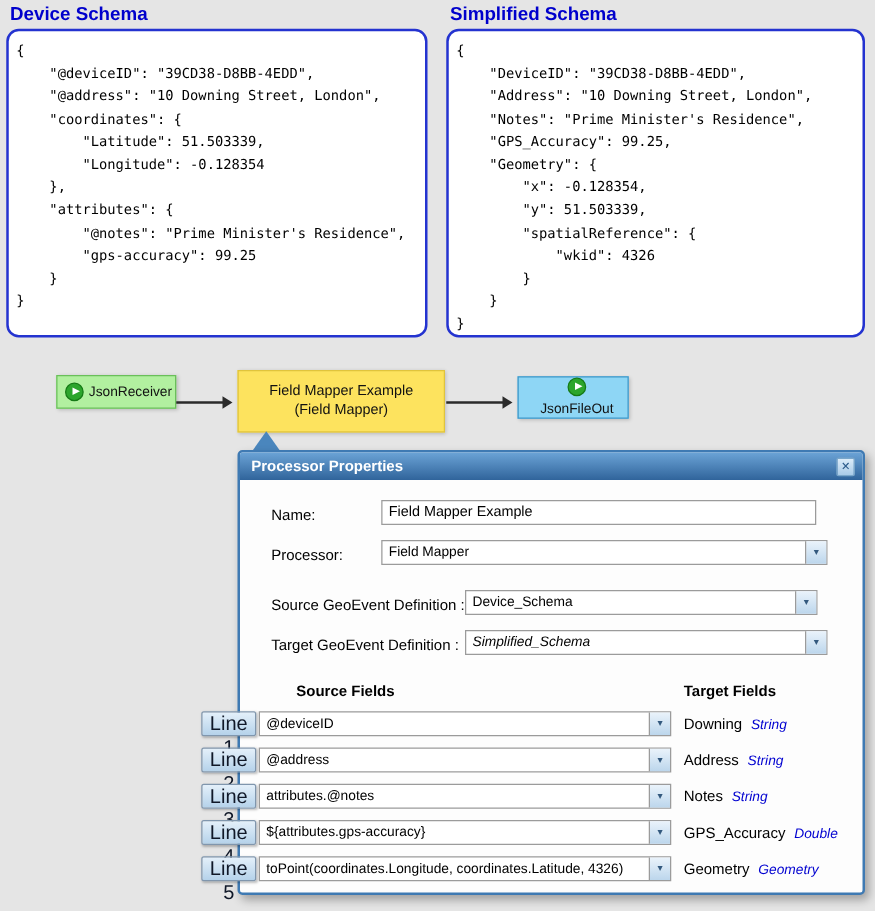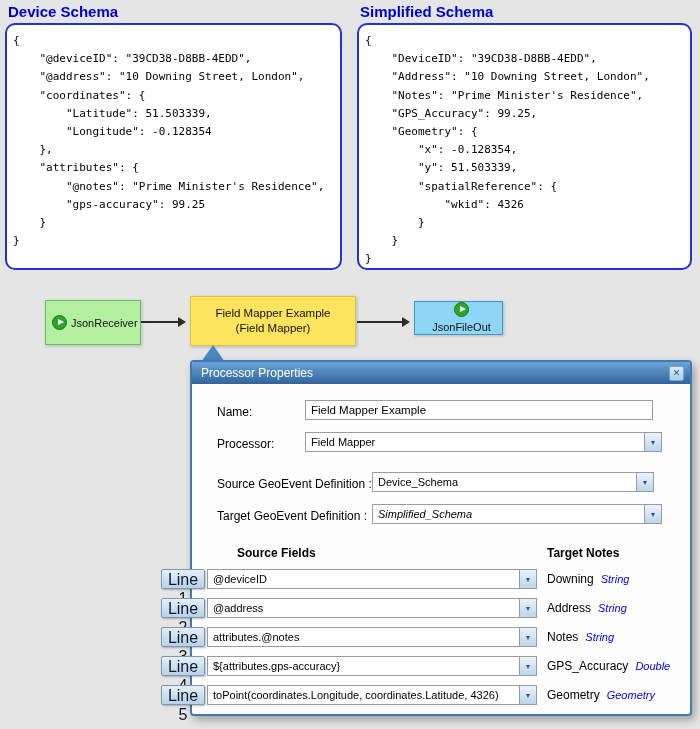--- a/index.html
+++ b/index.html
@@ -10,21 +10,21 @@
   .schema-title { position:absolute; font-size:15px; font-weight:bold; color:#0000cc; }
   #device-schema-title { left:8px; top:3px; }
   #simplified-schema-title { left:360px; top:3px; }
   .schema-box { position:absolute; border:2px solid #2433d0; border-radius:10px; background:#fff; padding:7px 6px; overflow:hidden; }
   #device-schema-panel { left:5px; top:23px; width:337px; height:247px; }
   #simplified-schema-panel { left:357px; top:23px; width:335px; height:247px; }
   .code-line { white-space:pre; font-family:"DejaVu Sans Mono", monospace; font-size:11px; line-height:18.2px; color:#000; }
 
   
   .flow-node { position:absolute; display:flex; align-items:center; box-shadow:1px 1px 3px rgba(0,0,0,0.2); }
-  #node-receiver { left:45px; top:300px; width:96px; height:45px; background:#b2f0a0; border:1px solid #6abf5a; padding-left:6px; gap:4px; }
+  #node-receiver { left:45px; top:300px; width:96px; height:27px; background:#b2f0a0; border:1px solid #6abf5a; padding-left:6px; gap:4px; }
   #node-output { left:414px; top:301px; width:89px; height:34px; background:#8ed6f5; border:1px solid #3e97c8; padding-left:6px; gap:4px;flex-direction:column; }
   #node-processor { left:190px; top:296px; width:166px; height:50px; background:#fde35e; border:1px solid #e0c43c; flex-direction:column; justify-content:center; }
   .node-label { font-size:11px; color:#111; }
   #node-processor .node-label { font-size:11.5px; line-height:15px; text-align:center; }
   .play-icon { position:relative; width:15px; height:15px; border-radius:50%; background:#2ca52c; border:1px solid #157a15; flex:0 0 auto; }
   .play-icon::after { content:""; position:absolute; left:4.5px; top:3px; border-left:6px solid #fff; border-top:3.5px solid transparent; border-bottom:3.5px solid transparent; }
 
   
   .flow-arrow { position:absolute; height:2px; background:#2b2b2b; }
   .flow-arrow::after { content:""; position:absolute; right:-2px; top:-4px; border-left:8px solid #2b2b2b; border-top:5px solid transparent; border-bottom:5px solid transparent; }
@@ -33,21 +33,21 @@
 
   
   #dialog-pointer { position:absolute; left:201px; top:345px; width:0; height:0;
     border-left:12px solid transparent; border-right:12px solid transparent; border-bottom:17px solid #4a86bd; }
 
   
   #processor-properties-dialog { position:absolute; left:190px; top:360px; width:502px; height:356px;
     background:#fdfdfd; border:2px solid #3f7ab3; border-radius:4px; box-shadow:3px 4px 8px rgba(0,0,0,0.3); }
   .titlebar { height:22px; background:linear-gradient(#6ba3d6, #30649b); border-radius:2px 2px 0 0;
     display:flex; align-items:center; padding:0 6px 0 9px; }
-  .titlebar-text { color:#fff; font-weight:normal; font-size:12px; }
+  .titlebar-text { color:#fff; font-weight:bold; font-size:12px; }
   .close-btn { margin-left:auto; width:15px; height:15px; background:linear-gradient(#dcecf9,#a9cbe8);
     border:1px solid #7aa6c9; border-radius:2px; color:#2a5a8a; font-size:9px; line-height:13px; text-align:center; cursor:pointer; }
 
   .dlg-label { position:absolute; font-size:12px; color:#000; }
   .text-input { position:absolute; height:20px; border:1px solid #9b9b9b; background:#fff; font-size:11.5px; padding:0 5px;
     font-family:"Liberation Sans", sans-serif; color:#000; }
   .combo { position:absolute; height:20px; border:1px solid #9b9b9b; background:#fff; display:flex; align-items:center; }
   .combo-text { flex:1; padding-left:5px; font-size:11px; color:#000; white-space:nowrap; overflow:hidden; }
   .combo-btn { width:17px; height:100%; background:linear-gradient(#eaf3fb,#bcd6ec); border-left:1px solid #9b9b9b;
     display:flex; align-items:center; justify-content:center; font-size:7px; color:#33597e; cursor:pointer; }
@@ -143,21 +143,21 @@
       <span class="combo-btn">▼</span>
     </div>
 
     <div class="dlg-label" style="left:25px; top:147px;">Target GeoEvent Definition :</div>
     <div class="combo" style="left:180px; top:142px; width:290px;font-style:italic;">
       <span class="combo-text">Simplified_Schema</span>
       <span class="combo-btn">▼</span>
     </div>
 
     <div class="fields-header" style="left:45px; top:184px;">Source Fields</div>
-    <div class="fields-header" style="left:355px; top:184px;">Target Notes</div>
+    <div class="fields-header" style="left:355px; top:184px;">Target Fields</div>
 
     <div class="mapper-row" style="top:207px;">
       <span class="line-tag">Line 1</span>
       <div class="combo source-combo">
         <span class="combo-text">@deviceID</span>
         <span class="combo-btn">▼</span>
       </div>
       <span class="target-label"><span>Downing</span><span class="field-type">String</span></span>
     </div>
 

